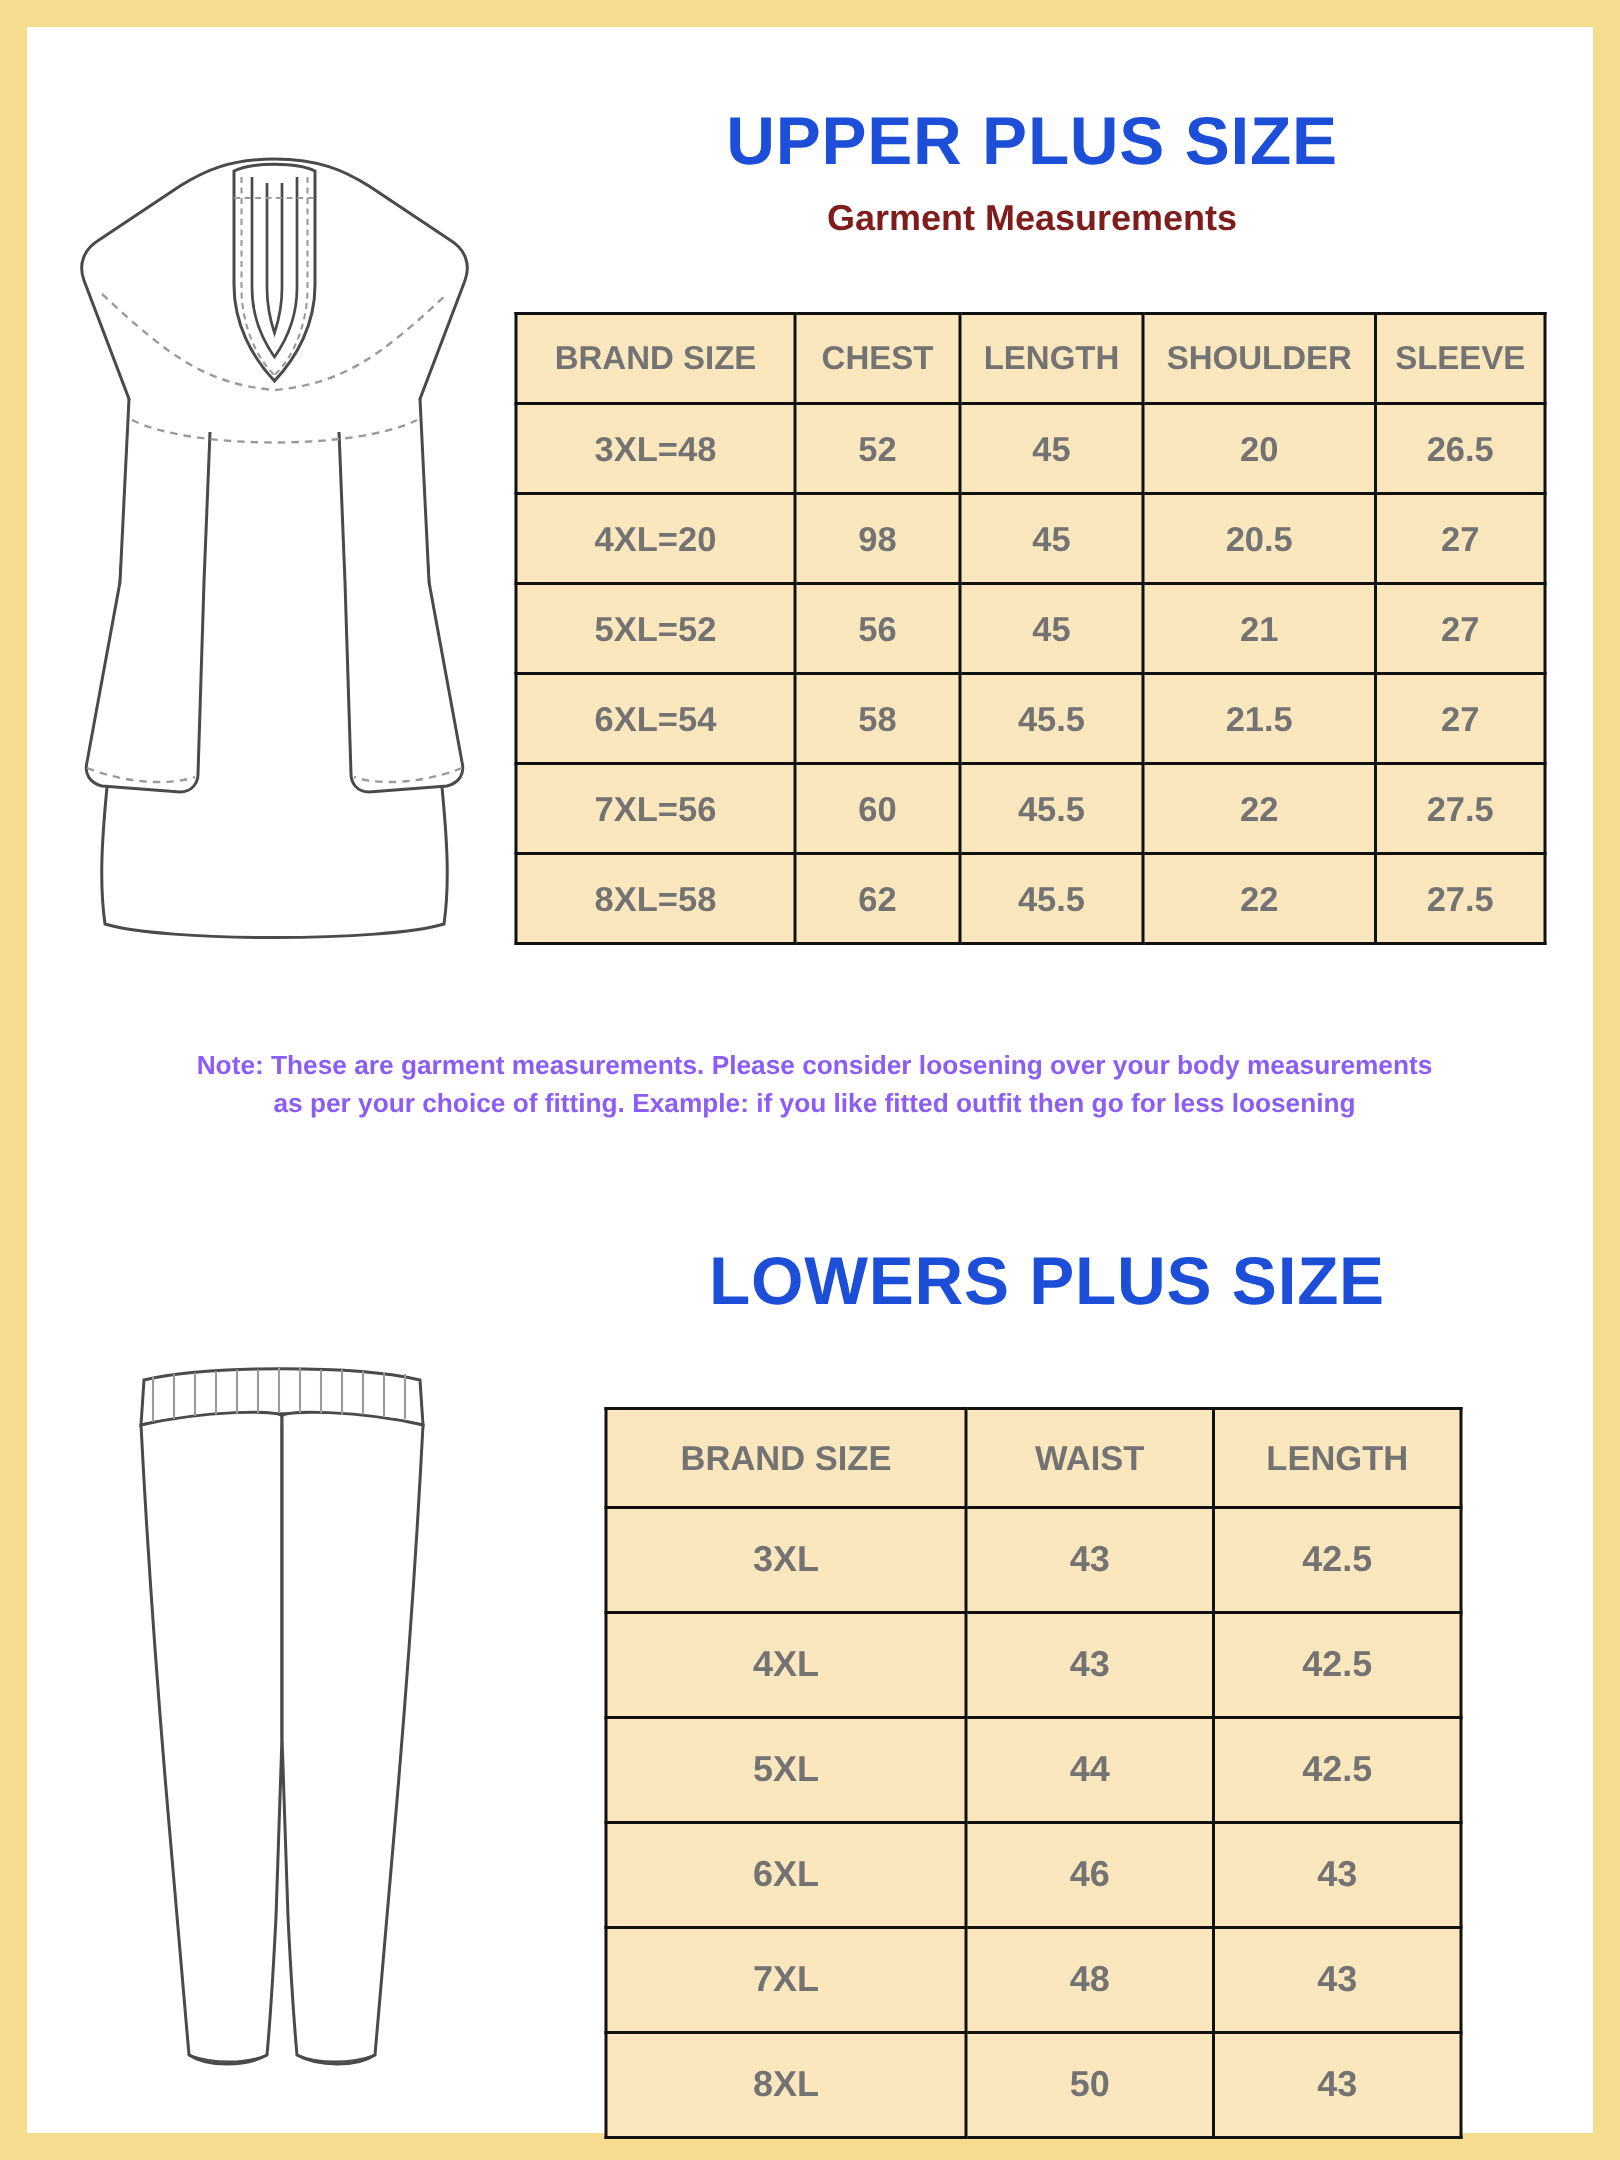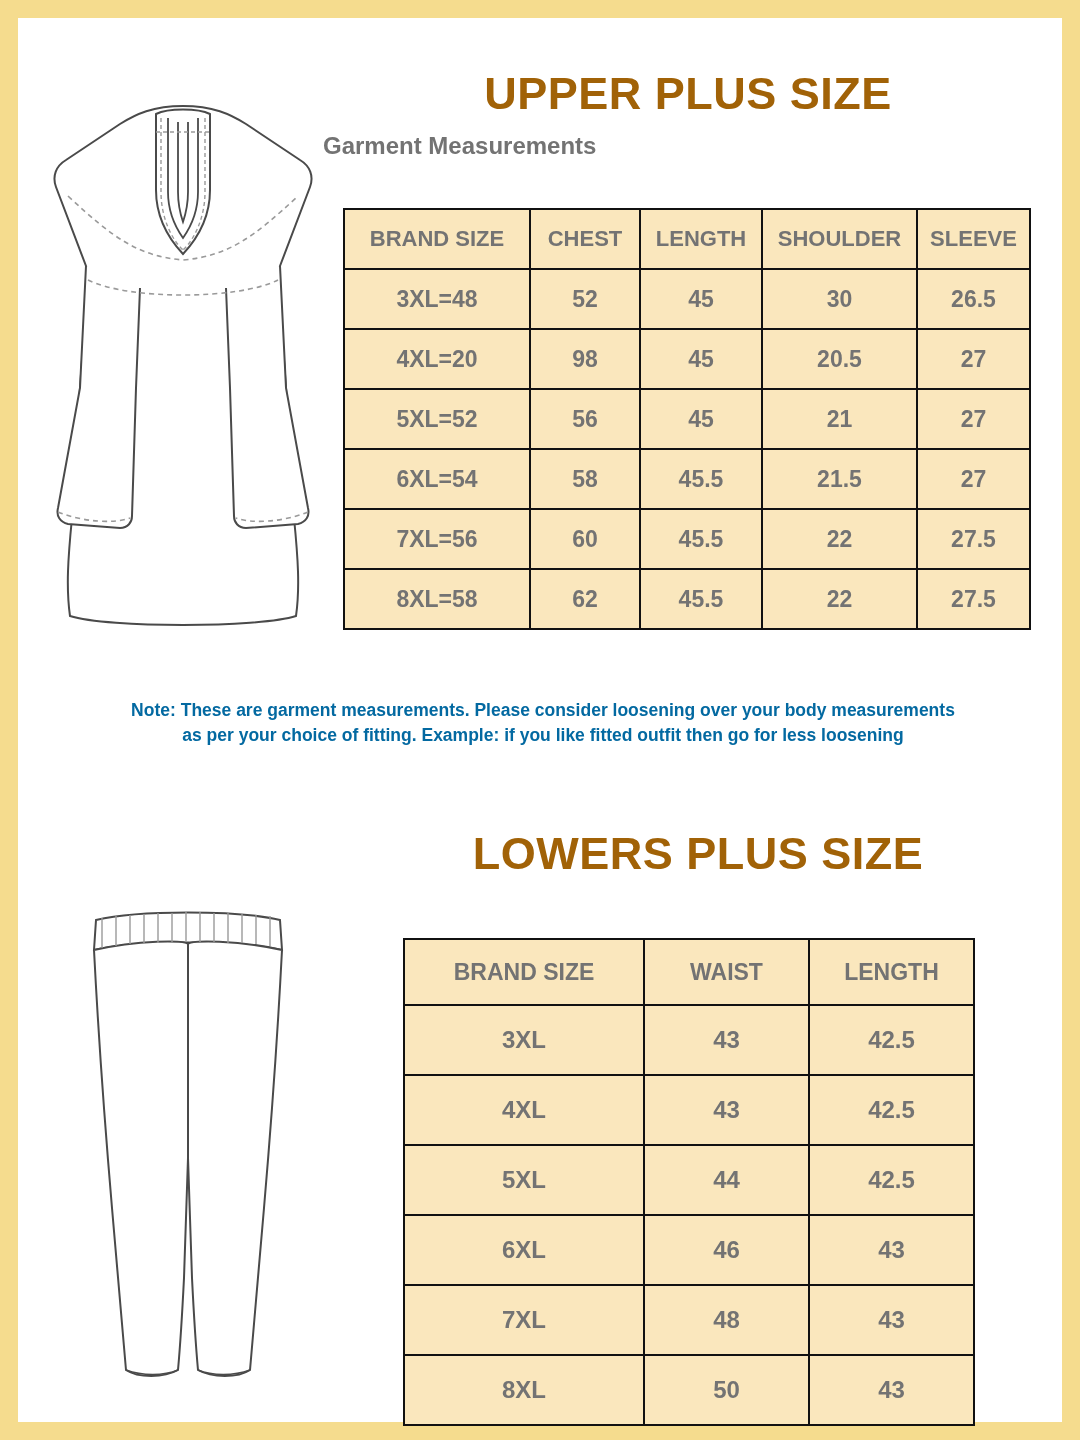--- a/index.html
+++ b/index.html
@@ -42,28 +42,28 @@
     position: absolute;
     left: 305px;
     top: 50px;
     width: 730px;
   }
   .title {
     font-size: 45px;
     font-weight: bold;
     letter-spacing: 0.5px;
     text-align: center;
-    color: #a16207;
+    color: #1d4ed8;
     margin: 0;
   }
   .subtitle {
     font-size: 24px;
     font-weight: bold;
-    text-align: left;
-    color: #737373;
+    text-align: center;
+    color: #7f1d1d;
     margin: 12px 0 0 0;
   }
 
   table.size-table {
     border-collapse: collapse;
     table-layout: fixed;
   }
   table.size-table th,
   table.size-table td {
     border: 2px solid #111;
@@ -95,21 +95,21 @@
 
   .note {
     position: absolute;
     left: 60px;
     top: 680px;
     width: 930px;
     text-align: center;
     font-size: 17.5px;
     font-weight: bold;
     line-height: 1.45;
-    color: #0369a1;
+    color: #8b5cf6;
   }
 
   
   .lower-section {
     position: absolute;
     left: 0;
     top: 790px;
     width: 885px;
     height: 614px;
   }
@@ -222,21 +222,21 @@
             <th>LENGTH</th>
             <th>SHOULDER</th>
             <th>SLEEVE</th>
           </tr>
         </thead>
         <tbody>
           <tr>
             <td>3XL=48</td>
             <td>52</td>
             <td>45</td>
-            <td>30</td>
+            <td>20</td>
             <td>26.5</td>
           </tr>
           <tr>
             <td>4XL=20</td>
             <td>98</td>
             <td>45</td>
             <td>20.5</td>
             <td>27</td>
           </tr>
           <tr>

